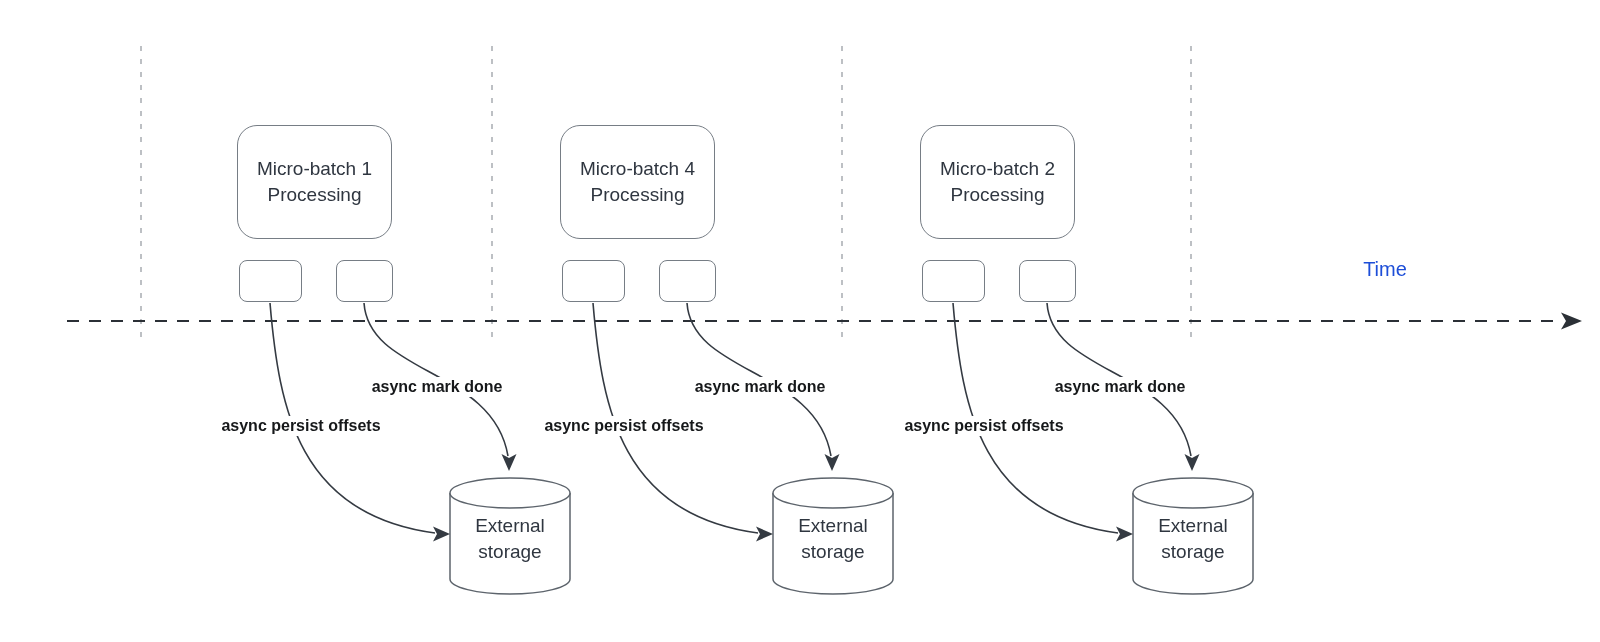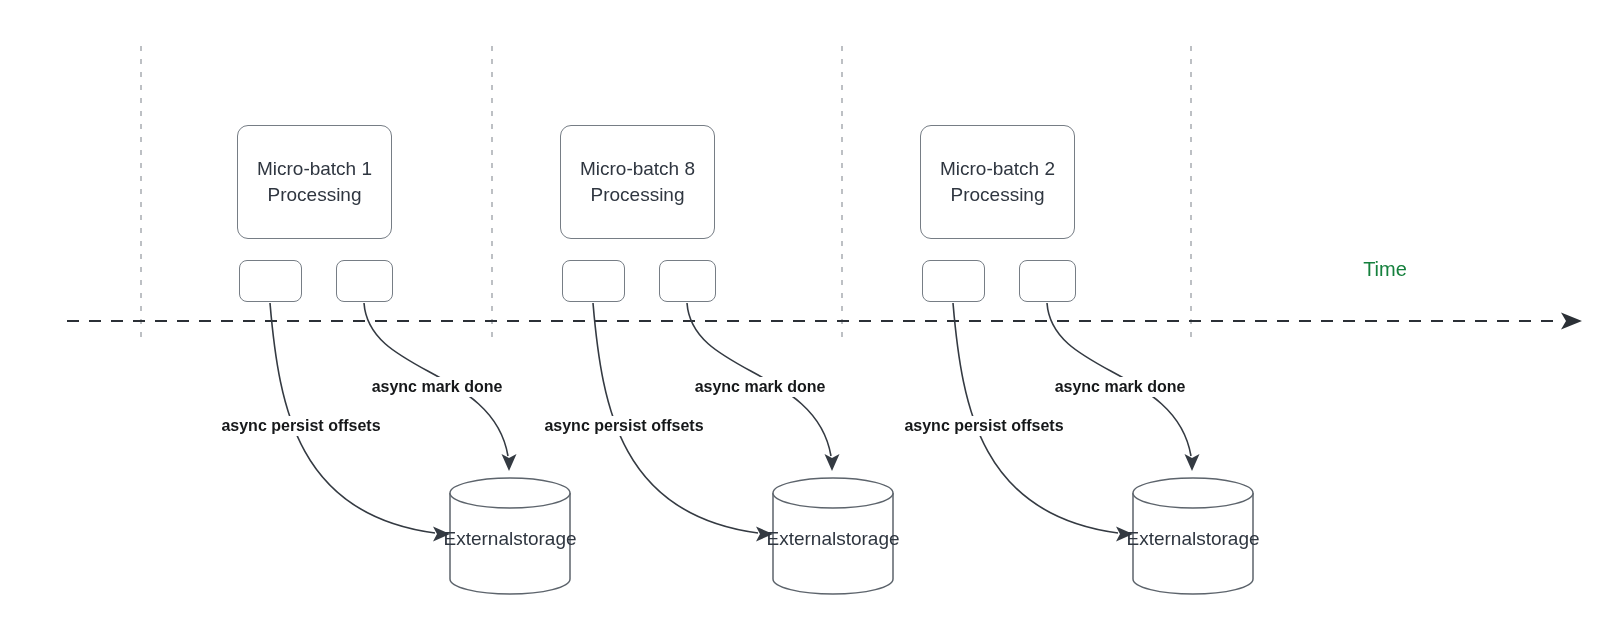--- a/index.html
+++ b/index.html
@@ -12,35 +12,35 @@
     font-family: "Liberation Sans", sans-serif;
   }
   svg { display: block; }
   .base-layer { position: absolute; left: 0; top: 0; }
 
   .time-label {
     position: absolute;
     left: 1345px; top: 258px; width: 80px;
     text-align: center;
     font-size: 20px;
-    color: #15803d;
+    color: #1d4ed8;
     white-space: nowrap;
   }
 
   .section { position: absolute; top: 0; width: 342px; height: 642px; }
   .section.s1 { left: 237px; }
   .section.s2 { left: 560px; }
   .section.s3 { left: 920px; }
   .section-art { position: absolute; left: 0; top: 0; }
 
   .big-box {
     position: absolute;
     left: 0; top: 125px; width: 153px; height: 112px;
     border: 1.5px solid #767d85;
-    border-radius: 11px;
+    border-radius: 20px;
     background: #ffffff;
     display: flex; flex-direction: column;
     align-items: center; justify-content: center;
     font-size: 19px; line-height: 26px;
     color: #2f3640;
     text-align: center;
   }
   .small-box {
     position: absolute;
     top: 260px; height: 40px;
@@ -62,21 +62,21 @@
     padding: 0 3px;
     line-height: 20px;
     z-index: 3;
   }
   .edge-label.persist { left: 64px;  top: 416px; }
   .edge-label.done    { left: 200px; top: 377px; }
 
   .storage-label {
     position: absolute;
     left: 213px; top: 492px; width: 120px; height: 94px;
-    display: flex; flex-direction: row;
+    display: flex; flex-direction: column;
     align-items: center; justify-content: center;
     font-size: 19px; line-height: 26px;
     color: #2f3640;
     text-align: center;
     z-index: 2;
   }
 
   .curve { fill: none; stroke: #343a42; stroke-width: 1.6; }
   .arrowhead { fill: #343a42; stroke: none; }
   .cyl { fill: #ffffff; stroke: #5d646c; stroke-width: 1.5; }
@@ -130,21 +130,21 @@
       <path class="curve" d="M33,303 C42,410 62,515 198,533"></path>
       <path class="curve" d="M127,303 C132,375 256,368 271,456"></path>
       <g>
         <path class="cyl" d="M213,493 v86 a60,15 0 0 0 120,0 v-86"></path>
         <ellipse class="cyl" cx="273" cy="493" rx="60" ry="15"></ellipse>
       </g>
       <path class="arrowhead" d="M213,534 L196,526.5 L200,534 L196,541.5 Z"></path>
       <path class="arrowhead" d="M272,471 L264.5,454 L272,458 L279.5,454 Z"></path>
     </svg>
     <div class="big-box">
-      <span>Micro-batch 8</span>
+      <span>Micro-batch 4</span>
       <span>Processing</span>
     </div>
     <div class="small-box left"></div>
     <div class="small-box right"></div>
     <div class="edge-label persist">async persist offsets</div>
     <div class="edge-label done">async mark done</div>
     <div class="storage-label">
       <span>External</span>
       <span>storage</span>
     </div>

